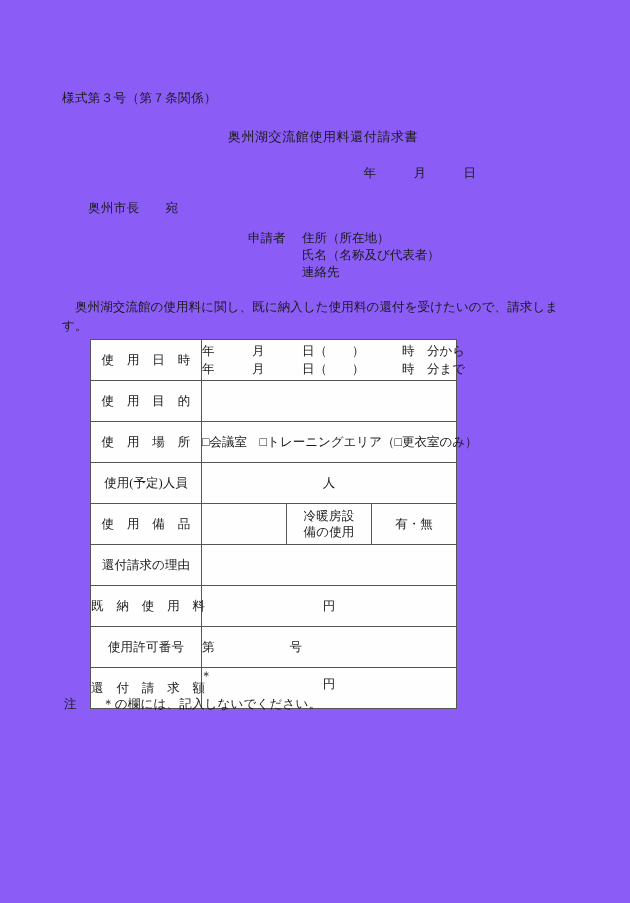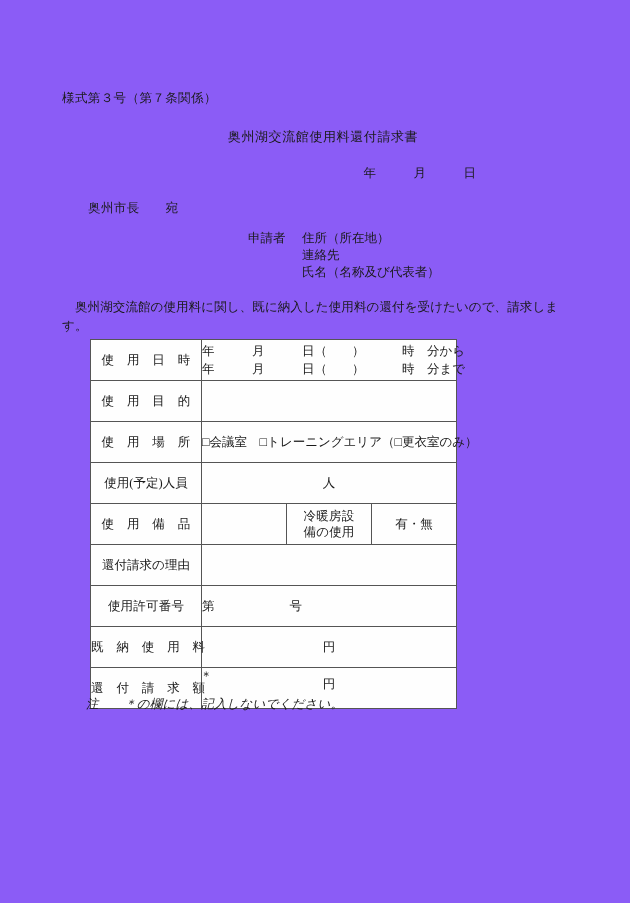--- a/index.html
+++ b/index.html
@@ -153,45 +153,44 @@
     white-space: pre;
   }
   .place-cell {
     padding-left: 14px;
     white-space: pre;
   }
 
   
   .footnote {
     position: absolute;
-    left: 86px;
+    left: 64px;
     top: 696px;
     font-size: 12.5px;
     letter-spacing: 0.2px;
     white-space: pre;
-    font-style: italic;
   }
 </style>
 </head>
 <body>
 
 <div class="page">
 
   <div class="form-no">様式第３号（第７条関係）</div>
 
   <div class="doc-title">奥州湖交流館使用料還付請求書</div>
 
   <div class="date-line">年　　　月　　　日</div>
 
   <div class="addressee">奥州市長　　宛</div>
 
   <div class="applicant">
     <span class="ap-row"><span class="ap-label">申請者</span><span>住所（所在地）</span></span>
+    <span class="ap-row"><span class="ap-label"></span><span>氏名（名称及び代表者）</span></span>
     <span class="ap-row"><span class="ap-label"></span><span>連絡先</span></span>
-    <span class="ap-row"><span class="ap-label"></span><span>氏名（名称及び代表者）</span></span>
   </div>
 
   <div class="body-para">奥州湖交流館の使用料に関し、既に納入した使用料の還付を受けたいので、請求します。</div>
 
   <table class="form-table">
     <tbody>
       <tr class="row-datetime">
         <td class="lbl">使　用　日　時</td>
         <td class="val two-line" colspan="3"><span>年　　　月　　　日（　　）　　　時　分から</span><br><span>年　　　月　　　日（　　）　　　時　分まで</span></td>
       </tr>
@@ -217,27 +216,27 @@
         <td class="sub-label"><span>冷暖房設</span><br><span>備の使用</span></td>
         <td class="sub-value">有・無</td>
       </tr>
 
       <tr>
         <td class="lbl lbl-tight">還付請求の理由</td>
         <td class="val" colspan="3"></td>
       </tr>
 
       <tr>
+        <td class="lbl">既　納　使　用　料</td>
+        <td class="val val-center" colspan="3">円</td>
+      </tr>
+
+      <tr>
         <td class="lbl">使用許可番号</td>
         <td class="val val-left" colspan="3">第　　　　　　号</td>
-      </tr>
-
-      <tr>
-        <td class="lbl">既　納　使　用　料</td>
-        <td class="val val-center" colspan="3">円</td>
       </tr>
 
       <tr>
         <td class="lbl">還　付　請　求　額</td>
         <td class="val" colspan="3">
           <div style="position:relative;">
             <span style="position:absolute; left:-2px; top:-8px;">＊</span>
             <span style="display:block; text-align:center; margin-top:-8px;">円</span>
           </div>
         </td>

